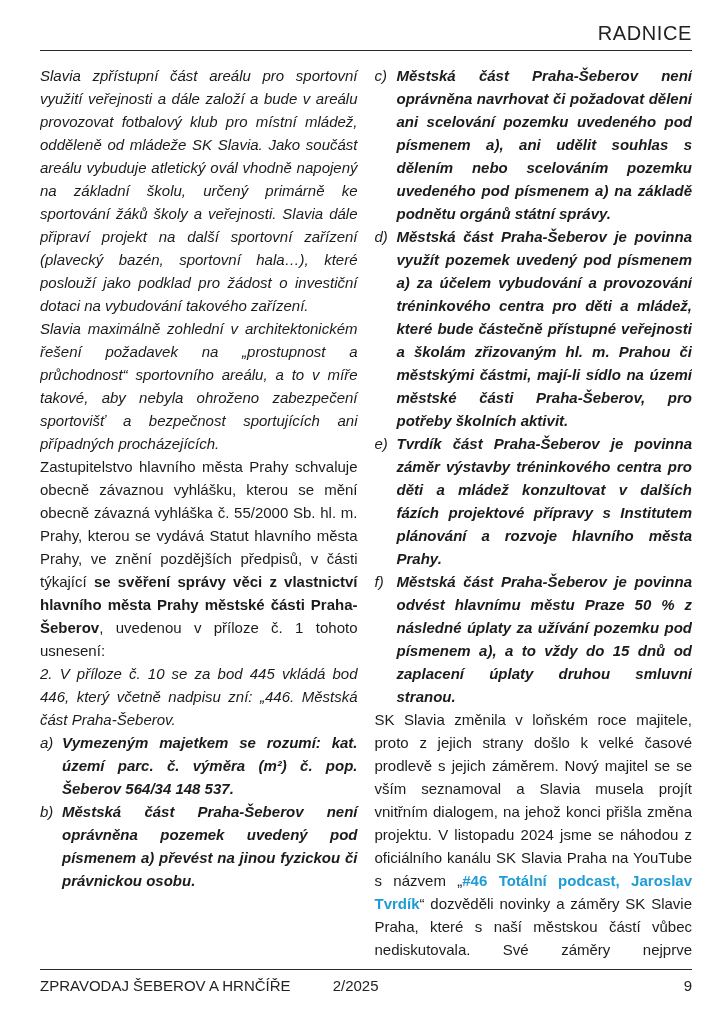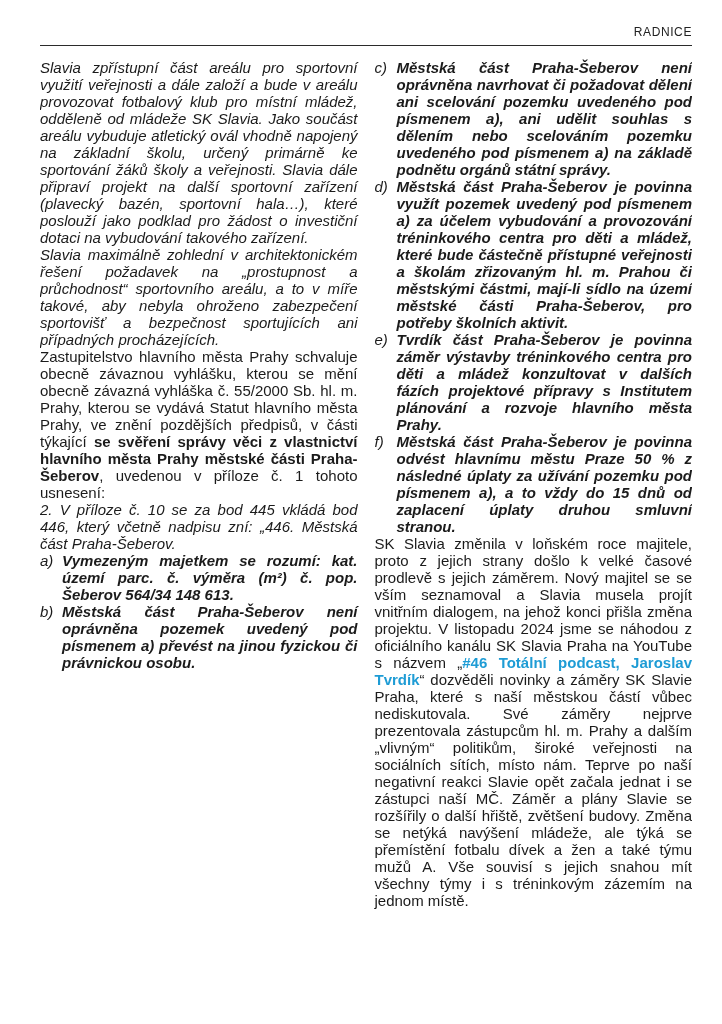--- a/index.html
+++ b/index.html
@@ -17,34 +17,34 @@
     display: flex; flex-direction: column;
   }
   
   .header {
     flex: 0 0 auto;
     text-align: right;
     border-bottom: 1.6px solid #2b2b2b;
     padding-bottom: 5px;
   }
   .section-label {
-    font-size: 12px;
+    font-size: 20px;
     letter-spacing: 0.6px;
     color: #222222;
     text-align: center;
   }
   
   .columns {
     flex: 1 1 auto;
     display: flex;
     gap: 17px;
     padding-top: 13px;
     overflow: hidden;
     font-size: 15px;
-    line-height: 17px;
+    line-height: 23px;
     text-align: justify;
     hyphens: auto;
     -webkit-hyphens: auto;
   }
   .col { flex: 1 1 0; min-width: 0; }
   p { margin: 0; }
   .italic { font-style: italic; }
   .bold { font-weight: bold; }
   
   .hang { display: flex; font-style: italic; }
@@ -82,21 +82,21 @@
   <div class="columns">
 
     <div class="col">
       <p class="italic">Slavia zpřístupní část areálu pro sportovní využití veřejnosti a dále založí a bude v areálu provozovat fotbalový klub pro místní mládež, odděleně od mládeže SK Slavia. Jako součást areálu vybuduje atletický ovál vhodně napojený na základní školu, určený primárně ke sportování žáků školy a veřejnosti. Slavia dále připraví projekt na další sportovní zařízení (plavecký bazén, sportovní hala…), které poslouží jako podklad pro žádost o investiční dotaci na vybudování takového zařízení.</p>
       <p class="italic">Slavia maximálně zohlední v architektonickém řešení požadavek na „prostupnost a průchodnost“ sportovního areálu, a to v míře takové, aby nebyla ohroženo zabezpečení sportovišť a bezpečnost sportujících ani případných procházejících.</p>
       <p><span>Zastupitelstvo hlavního města Prahy schvaluje obecně závaznou vyhlášku, kterou se mění obecně závazná vyhláška č. 55/2000 Sb. hl. m. Prahy, kterou se vydává Statut hlavního města Prahy, ve znění pozdějších předpisů, v části týkající </span><span class="bold">se svěření správy věci z vlastnictví hlavního města Prahy městské části Praha-Šeberov</span><span>, uvedenou v příloze č. 1 tohoto usnesení:</span></p>
       <p class="italic">2. V příloze č. 10 se za bod 445 vkládá bod 446, který včetně nadpisu zní: „446. Městská část Praha-Šeberov.</p>
 
       <div class="hang">
         <span class="marker">a)</span>
-        <span class="hang-body">Vymezeným majetkem se rozumí: kat. území parc. č. výměra (m²) č. pop. Šeberov 564/34 148 613.</span>
+        <span class="hang-body">Vymezeným majetkem se rozumí: kat. území parc. č. výměra (m²) č. pop. Šeberov 564/34 148 537.</span>
       </div>
       <div class="hang">
         <span class="marker">b)</span>
         <span class="hang-body">Městská část Praha-Šeberov není oprávněna pozemek uvedený pod písmenem a) převést na jinou fyzickou či právnickou osobu.</span>
       </div>
     </div>
 
     <div class="col">
       <div class="hang">
         <span class="marker">c)</span>
@@ -113,14 +113,19 @@
       <div class="hang">
         <span class="marker">f)</span>
         <span class="hang-body">Městská část Praha-Šeberov je povinna odvést hlavnímu městu Praze 50 % z následné úplaty za užívání pozemku pod písmenem a), a to vždy do 15 dnů od zaplacení úplaty druhou smluvní stranou.</span>
       </div>
 
       <p><span>SK Slavia změnila v loňském roce majitele, proto z jejich strany došlo k velké časové prodlevě s jejich záměrem. Nový majitel se se vším seznamoval a Slavia musela projít vnitřním dialogem, na jehož konci přišla změna projektu. V listopadu 2024 jsme se náhodou z oficiálního kanálu SK Slavia Praha na YouTube s názvem „</span><span class="podcast-link" style="color: rgb(30, 156, 213);">#46 Totální podcast, Jaroslav Tvrdík</span><span>“ dozvěděli novinky a záměry SK Slavie Praha, které s naší městskou částí vůbec nediskutovala. Své záměry nejprve prezentovala zástupcům hl. m. Prahy a dalším „vlivným“ politikům, široké veřejnosti na sociálních sítích, místo nám. Teprve po naší negativní reakci Slavie opět začala jednat i se zástupci naší MČ. Záměr a plány Slavie se rozšířily o další hřiště, zvětšení budovy. Změna se netýká navýšení mládeže, ale týká se přemístění fotbalu dívek a žen a také týmu mužů A. Vše souvisí s jejich snahou mít všechny týmy i s tréninkovým zázemím na jednom místě.</span></p>
     </div>
 
   </div>
 
+  <div class="footer">
+    <span class="publication">ZPRAVODAJ ŠEBEROV A HRNČÍŘE</span>
+    <span class="issue">2/2025</span>
+    <span class="pagenum">9</span>
+  </div>
 
 </div>
 
 </body></html>

